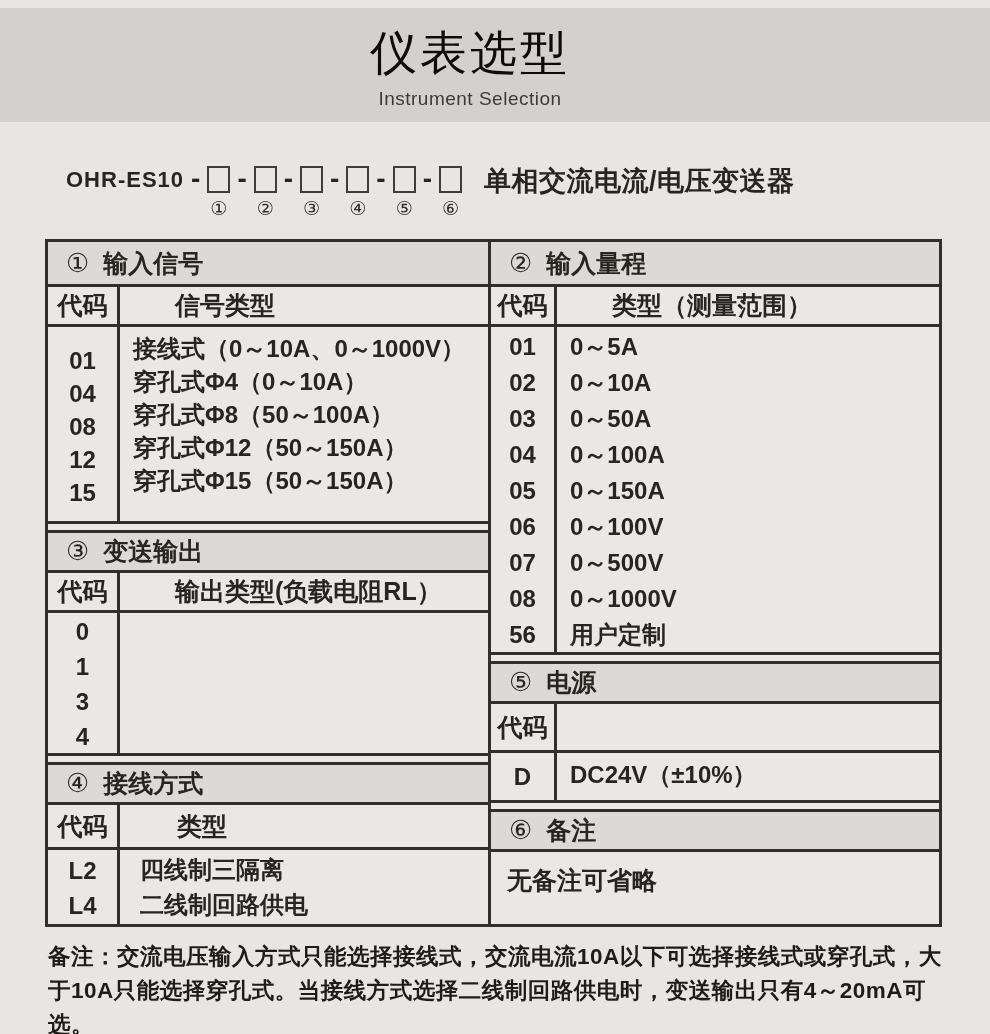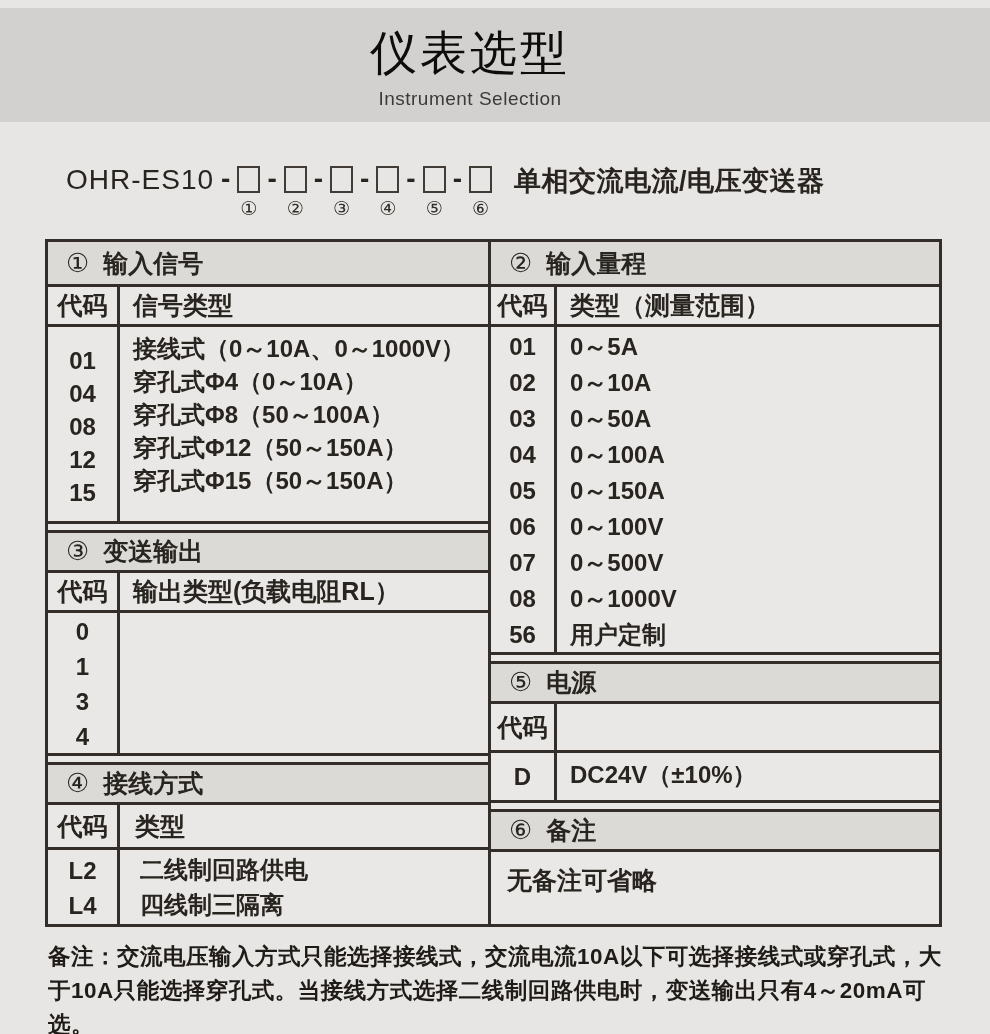--- a/index.html
+++ b/index.html
@@ -31,21 +31,21 @@
   .banner .subtitle{
     width:940px;text-align:center;margin-top:3px;
     font-size:19px;font-weight:400;color:#3c3b39;letter-spacing:0.5px;
   }
   
   .model-line{
     position:absolute;left:66px;top:163px;
     display:flex;align-items:flex-start;
   }
   .model-prefix{
-    font-size:28px;font-weight:400;line-height:34px;letter-spacing:1px;
+    font-size:22px;font-weight:700;line-height:34px;letter-spacing:1px;
     font-family:"Liberation Sans","DejaVu Sans",sans-serif;
   }
   .dash{font-size:28px;font-weight:700;line-height:32px;margin:0 7px;}
   .slot{display:flex;flex-direction:column;align-items:center;}
   .slot .box{width:23px;height:27px;border:2.5px solid #413c36;margin-top:3px;background:transparent;}
   .slot .circ{margin-top:6px;font-size:19px;line-height:19px;color:#322e29;font-weight:400;}
   .product-name{margin-left:22px;font-size:27px;font-weight:700;line-height:36px;letter-spacing:0.5px;}
   
   .sel-table{
     position:absolute;left:45px;top:239px;width:897px;height:688px;
@@ -67,21 +67,21 @@
   }
   .band .num{font-weight:400;font-size:26px;margin-right:14px;}
   .band.mid{border-top:3px solid var(--line);}
   .cols{
     border-bottom:3px solid var(--line);
     display:flex;align-items:center;
     font-size:25px;font-weight:700;
   }
   .code-h{width:72px;align-self:stretch;display:flex;align-items:center;justify-content:center;border-right:3px solid var(--line);}
   .half.right .code-h{width:66px;}
-  .type-h{flex:1;padding-left:13px;}
+  .type-h{flex:1;padding-left:13px;margin-left:42px;}
   .type-h.center{padding-left:15px;}
   .data{display:flex;border-bottom:3px solid var(--line);}
   .data.last{border-bottom:none;flex:1;}
   .codes{width:72px;border-right:3px solid var(--line);display:flex;flex-direction:column;align-items:center;font-weight:700;justify-content:center;}
   .half.right .codes{width:66px;}
   .types{flex:1;display:flex;flex-direction:column;padding-left:13px;font-weight:700;}
   .gap{height:6px;background:var(--cell);}
   
   .h-band{height:45px;}
   .h-cols{height:40px;}
@@ -207,22 +207,22 @@
     <div class="cols" style="height:45px">
       <span class="code-h">代码</span>
       <span class="type-h center">类型</span>
     </div>
     <div class="data wir last">
       <div class="codes">
         <span>L2</span>
         <span>L4</span>
       </div>
       <div class="types" style="padding-left:20px">
+        <span>四线制三隔离</span>
         <span>二线制回路供电</span>
-        <span>四线制三隔离</span>
       </div>
     </div>
   </div>
 
   <div class="half right">
 
     <div class="band h-band">
       <span class="num">②</span>
       <span>输入量程</span>
     </div>

